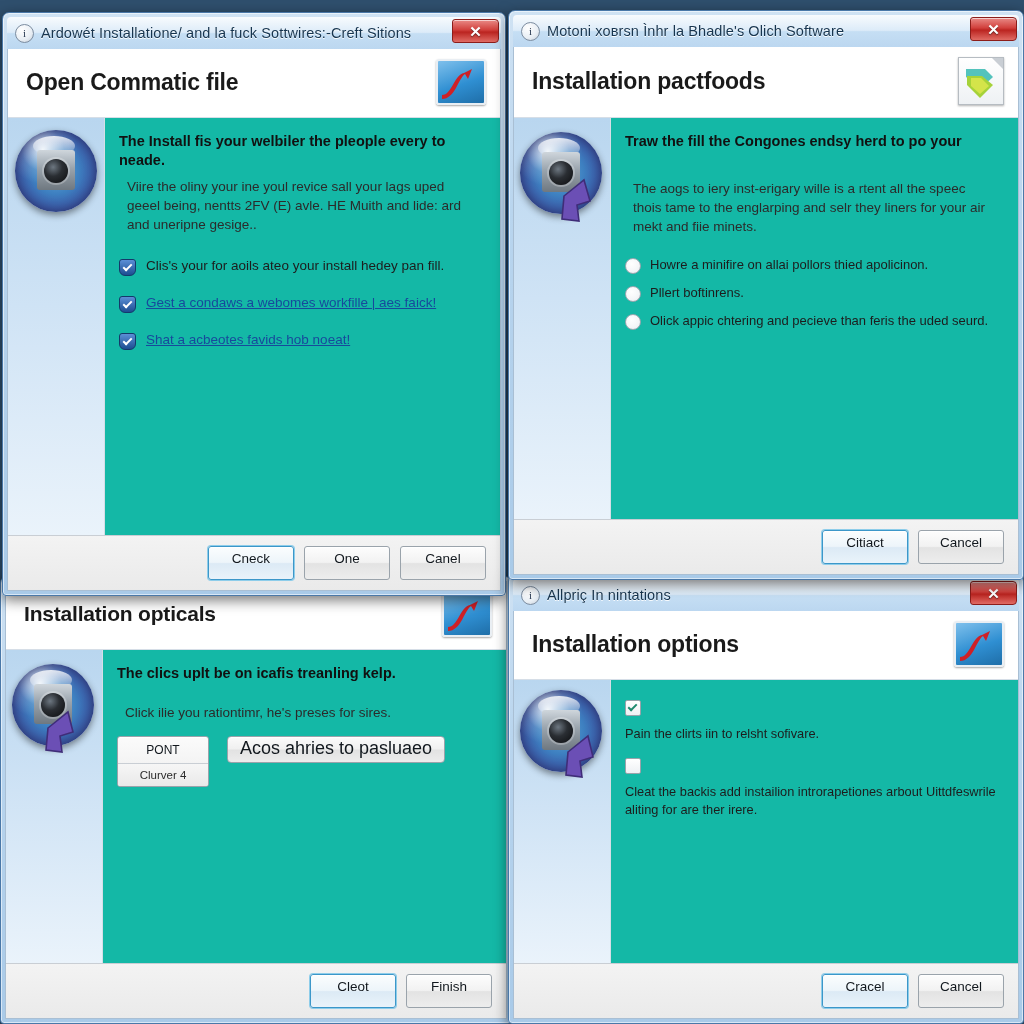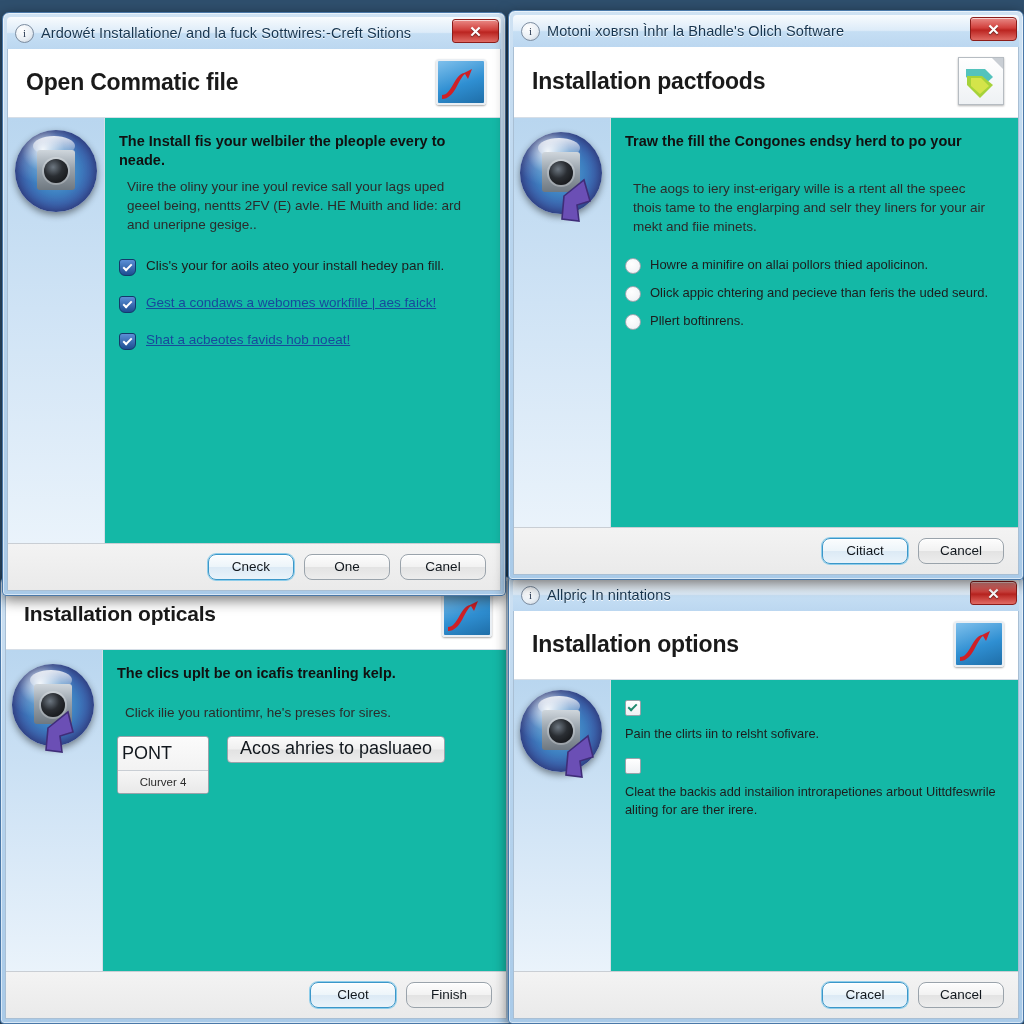--- a/index.html
+++ b/index.html
@@ -123,25 +123,25 @@
   
   .footer{
     flex:0 0 auto;
     background:linear-gradient(180deg,#f3f3f3,#eaeaea);
     border-top:1px solid #c9ced4;
     display:flex;align-items:center;justify-content:flex-end;
     gap:10px;padding:10px 14px;
   }
   .footer.center{justify-content:flex-end;}
   .btn{
-    min-width:86px;height:26px;line-height:24px;
+    min-width:86px;height:34px;line-height:24px;
     padding:0 14px;box-sizing:border-box;
     text-align:center;font-size:13.5px;color:#12181e;
     background:linear-gradient(180deg,#fdfdfd 0%,#f2f2f2 48%,#e3e3e3 52%,#ededed 100%);
-    border:1px solid #9aa3ab;border-radius:8px;
+    border:1px solid #9aa3ab;border-radius:3px;
     box-shadow:inset 0 1px 0 rgba(255,255,255,.9);
     cursor:pointer;white-space:nowrap;
   }
   .btn.default{
     border-color:#3c97c9;
     box-shadow:0 0 0 1px #8ecdea, inset 0 1px 0 rgba(255,255,255,.9);
     background:linear-gradient(180deg,#fbfdfe 0%,#edf5fa 48%,#dceaf5 52%,#e9f3fa 100%);
   }
 
   
@@ -190,21 +190,21 @@
   .check-label{font-size:12.8px;color:#1d1d1d;line-height:1.35;}
 
   
   .optrow{display:flex;align-items:flex-start;gap:18px;margin-top:14px;}
   .optbtn-stack{
     width:90px;border:1px solid #9aa3ab;border-radius:3px;overflow:hidden;
     background:linear-gradient(180deg,#fbfbfb,#ededed);
     box-shadow:inset 0 1px 0 rgba(255,255,255,.9);
     cursor:pointer;
   }
-  .optbtn-stack .a{font-size:18px;padding:6px 4px;color:#12181e;}
+  .optbtn-stack .a{font-size:12px;text-align:center;padding:6px 4px;color:#12181e;}
   .optbtn-stack .b{
     font-size:11.5px;text-align:center;padding:5px 4px;color:#2b2b2b;
     border-top:1px solid #c9ced4;background:linear-gradient(180deg,#f6f6f6,#e9e9e9);
   }
   .optbtn-wide{
     min-width:185px;height:25px;line-height:23px;padding:0 12px;
     font-size:18px;text-align:center;color:#12181e;
     background:linear-gradient(180deg,#fbfbfb 0%,#f0f0f0 48%,#e2e2e2 52%,#ececec 100%);
     border:1px solid #9aa3ab;border-radius:4px;
     box-shadow:inset 0 1px 0 rgba(255,255,255,.9);cursor:pointer;
@@ -408,25 +408,25 @@
         <p class="lead">Traw the fill the Congones endsy herd to po your</p>
         <div class="gap"></div>
         <p class="para">The aogs to iery inst-erigary wille is a rtent all the speec thois tame to the englarping and selr they liners for your air mekt and fiie minets.</p>
         <ul class="radios">
           <li>
             <span class="radio"></span>
             <span class="radio-label">Howre a minifire on allai pollors thied apolicinon.</span>
           </li>
           <li>
             <span class="radio"></span>
+            <span class="radio-label">Pllert boftinrens.</span>
+          </li>
+          <li>
+            <span class="radio"></span>
             <span class="radio-label">Olick appic chtering and pecieve than feris the uded seurd.</span>
-          </li>
-          <li>
-            <span class="radio"></span>
-            <span class="radio-label">Pllert boftinrens.</span>
           </li>
         </ul>
       </div>
     </div>
     <div class="footer">
       <div class="btn default">Citiact</div>
       <div class="btn">Cancel</div>
     </div>
   </div>
 </div>

